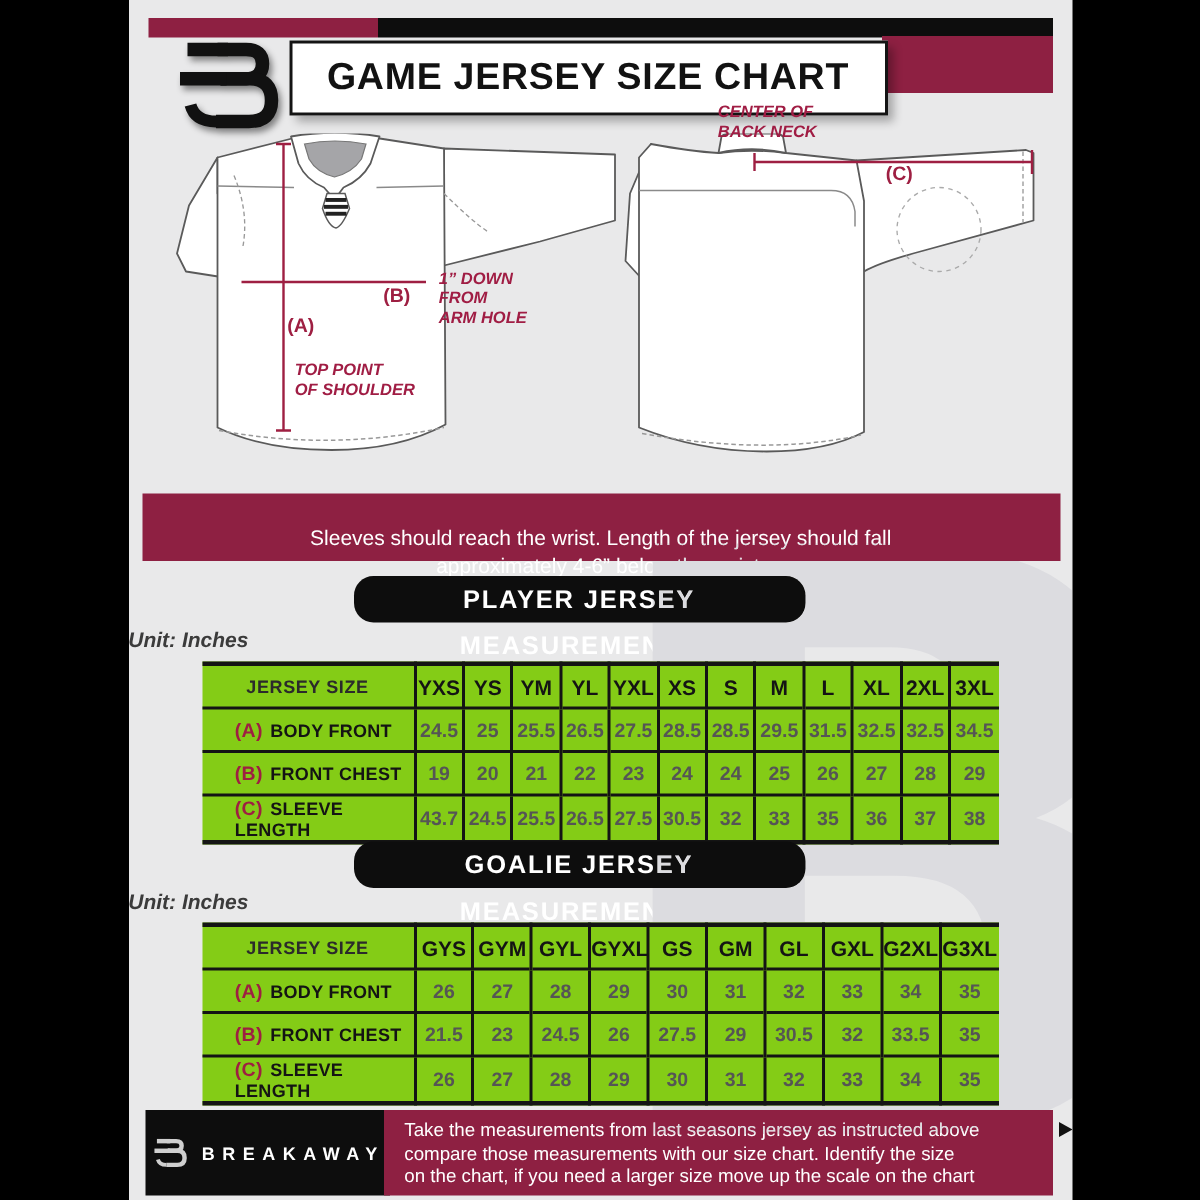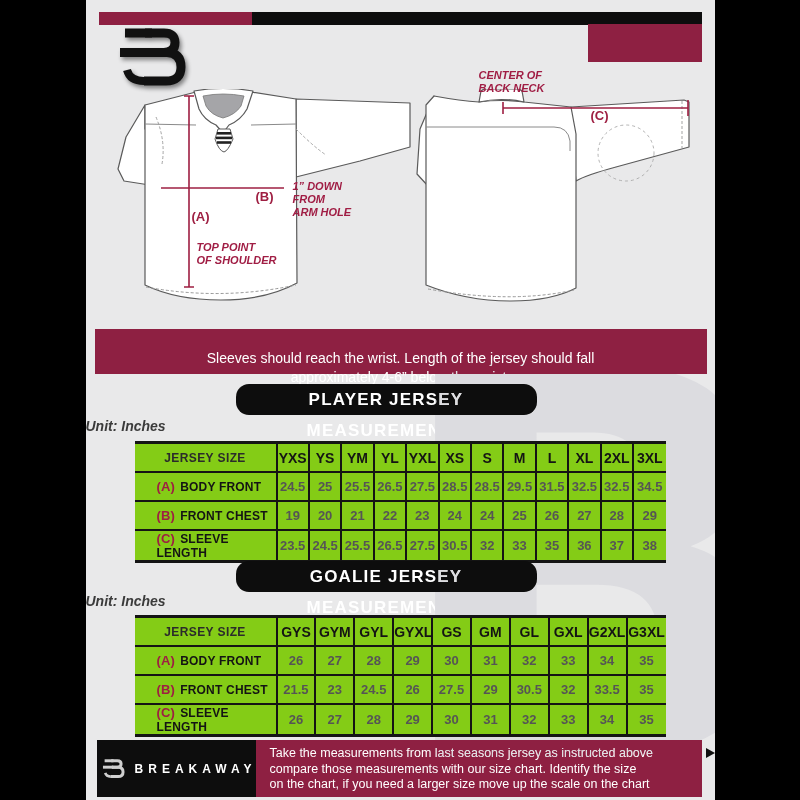--- a/index.html
+++ b/index.html
@@ -62,20 +62,23 @@
   .jersey-line{stroke:#9e1f42;stroke-width:1.6;fill:none;}
 </style>
 </head>
 <body>
 
 <div class="flyer">
 
   <div class="topbar-maroon"></div>
   <div class="topbar-black"></div>
   <div class="title-maroon-block"></div>
+  <div class="title-box">
+    <h1>GAME JERSEY SIZE CHART</h1>
+  </div>
   <div class="logo">
     <svg viewBox="0 0 85 64" width="85" height="64">
       <g stroke="#111" fill="none" stroke-width="9">
         <path d="M34 7 L53 7 Q64 7 64 16.5 Q64 26 53 26.5 L36 26.5"></path>
         <path d="M36 26.5 L56 26.5 Q70 27 70 41 Q70 55 55 55 L33 55"></path>
       </g>
       <rect x="14" y="2.5" width="27" height="9" fill="#111"></rect>
       <rect x="9" y="22" width="31" height="9" fill="#111"></rect>
       <path d="M33 55 Q19 55 16 44" stroke="#111" stroke-width="8" fill="none"></path>
     </svg>
@@ -189,21 +192,21 @@
           <td>24</td>
           <td>24</td>
           <td>25</td>
           <td>26</td>
           <td>27</td>
           <td>28</td>
           <td>29</td>
         </tr>
         <tr>
           <td class="rowlabel"><span class="prefix">(C)</span><span>SLEEVE LENGTH</span></td>
-          <td>23.5</td>
+          <td>43.7</td>
           <td>24.5</td>
           <td>25.5</td>
           <td>26.5</td>
           <td>27.5</td>
           <td>30.5</td>
           <td>32</td>
           <td>33</td>
           <td>35</td>
           <td>36</td>
           <td>37</td>

